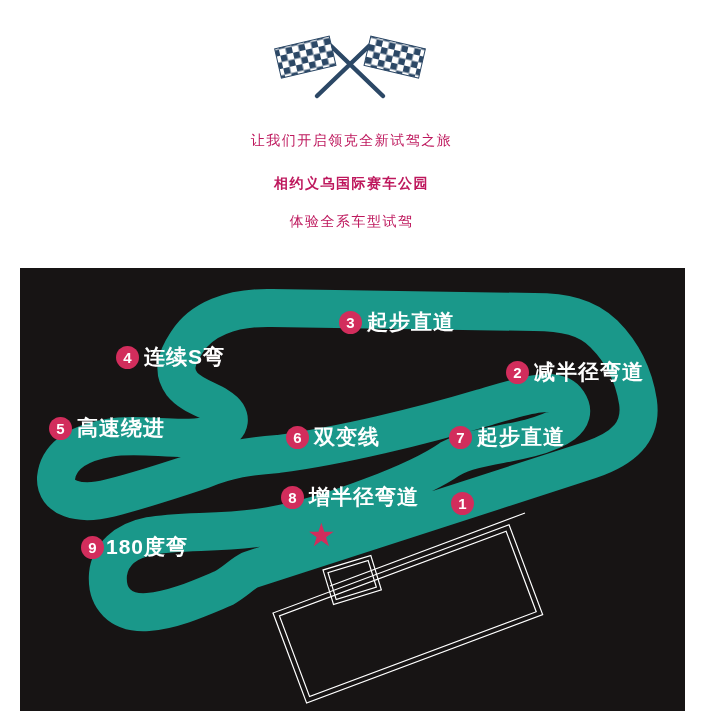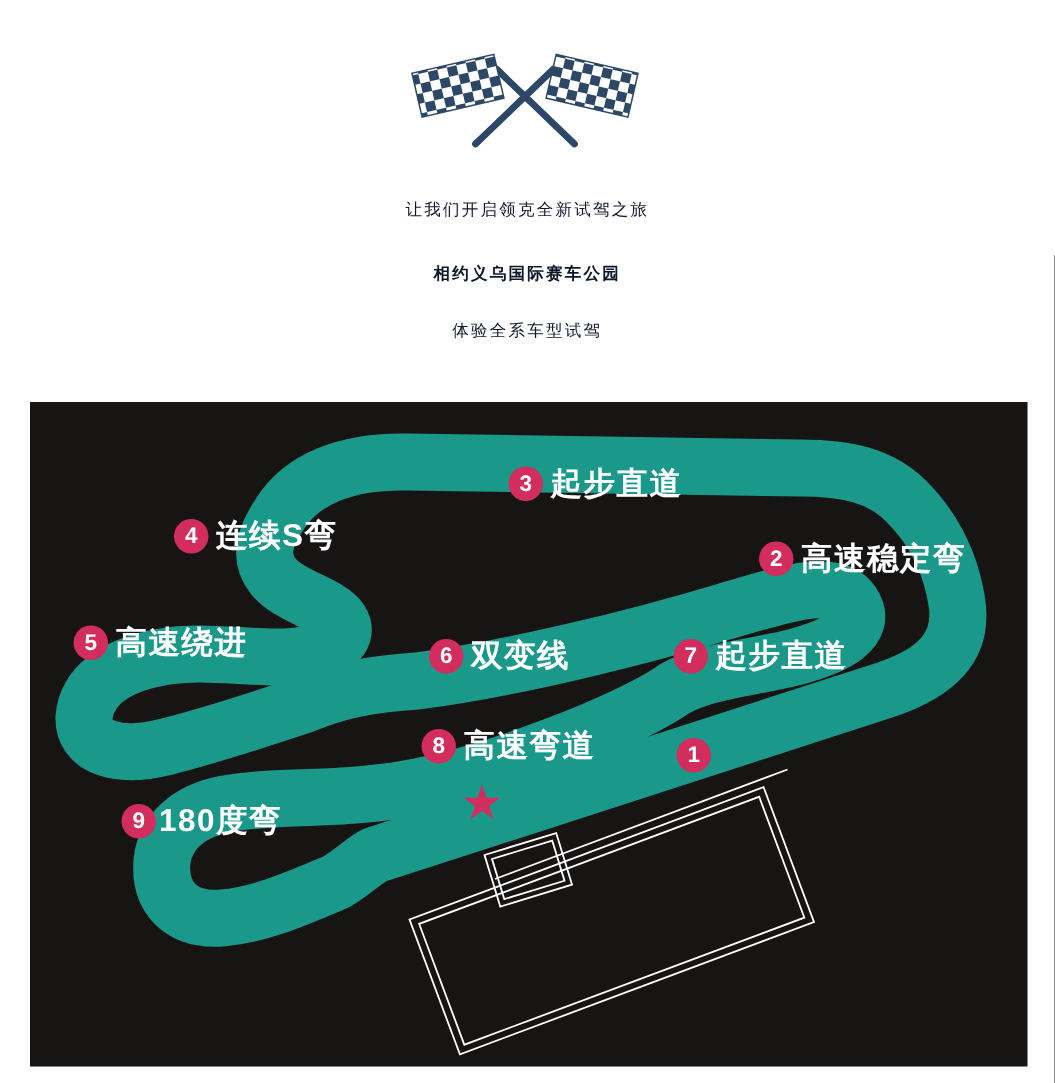--- a/index.html
+++ b/index.html
@@ -4,21 +4,21 @@
 <style>
   html,body{margin:0;padding:0;}
   body{
     width:703px;height:722px;background:#ffffff;position:relative;overflow:hidden;
     font-family:"Liberation Sans","DejaVu Sans",sans-serif;
   }
   
   .flags{position:absolute;left:265px;top:26px;width:170px;height:74px;}
   .intro-line{
     position:absolute;left:0;width:703px;text-align:center;margin:0;
-    font-size:11px;letter-spacing:1.5px;color:#0f172a;
+    font-size:14px;letter-spacing:1.5px;color:#be185d;
   }
   .l1{top:132px;} .l2{top:175px;font-weight:bold;} .l3{top:213px;}
   
   .panel{
     position:absolute;left:20px;top:268px;width:665px;height:443px;
     background:#171414;overflow:hidden;
   }
   .track-svg{position:absolute;left:0;top:0;}
   
   .map-label{
@@ -110,21 +110,21 @@
       <rect x="0" y="0" width="50" height="36" fill="none" stroke="#ffffff" stroke-width="1.2"></rect>
       <rect x="4" y="4" width="42" height="28" fill="none" stroke="#ffffff" stroke-width="1.2"></rect>
     </g>
   </svg>
 
   <div class="map-label pos1">
     <span class="badge">1</span>
   </div>
   <div class="map-label pos2">
     <span class="badge">2</span>
-    <span>高速稳定弯</span>
+    <span>减半径弯道</span>
   </div>
   <div class="map-label pos3">
     <span class="badge">3</span>
     <span>起步直道</span>
   </div>
   <div class="map-label pos4">
     <span class="badge">4</span>
     <span>连续S弯</span>
   </div>
   <div class="map-label pos5">
@@ -134,21 +134,21 @@
   <div class="map-label pos6">
     <span class="badge">6</span>
     <span>双变线</span>
   </div>
   <div class="map-label pos7">
     <span class="badge">7</span>
     <span>起步直道</span>
   </div>
   <div class="map-label pos8">
     <span class="badge">8</span>
-    <span>高速弯道</span>
+    <span>增半径弯道</span>
   </div>
   <div class="map-label pos9">
     <span class="badge">9</span>
     <span>180度弯</span>
   </div>
 
   <div class="map-label start-row">
     <span class="star">★</span>
   </div>
 

